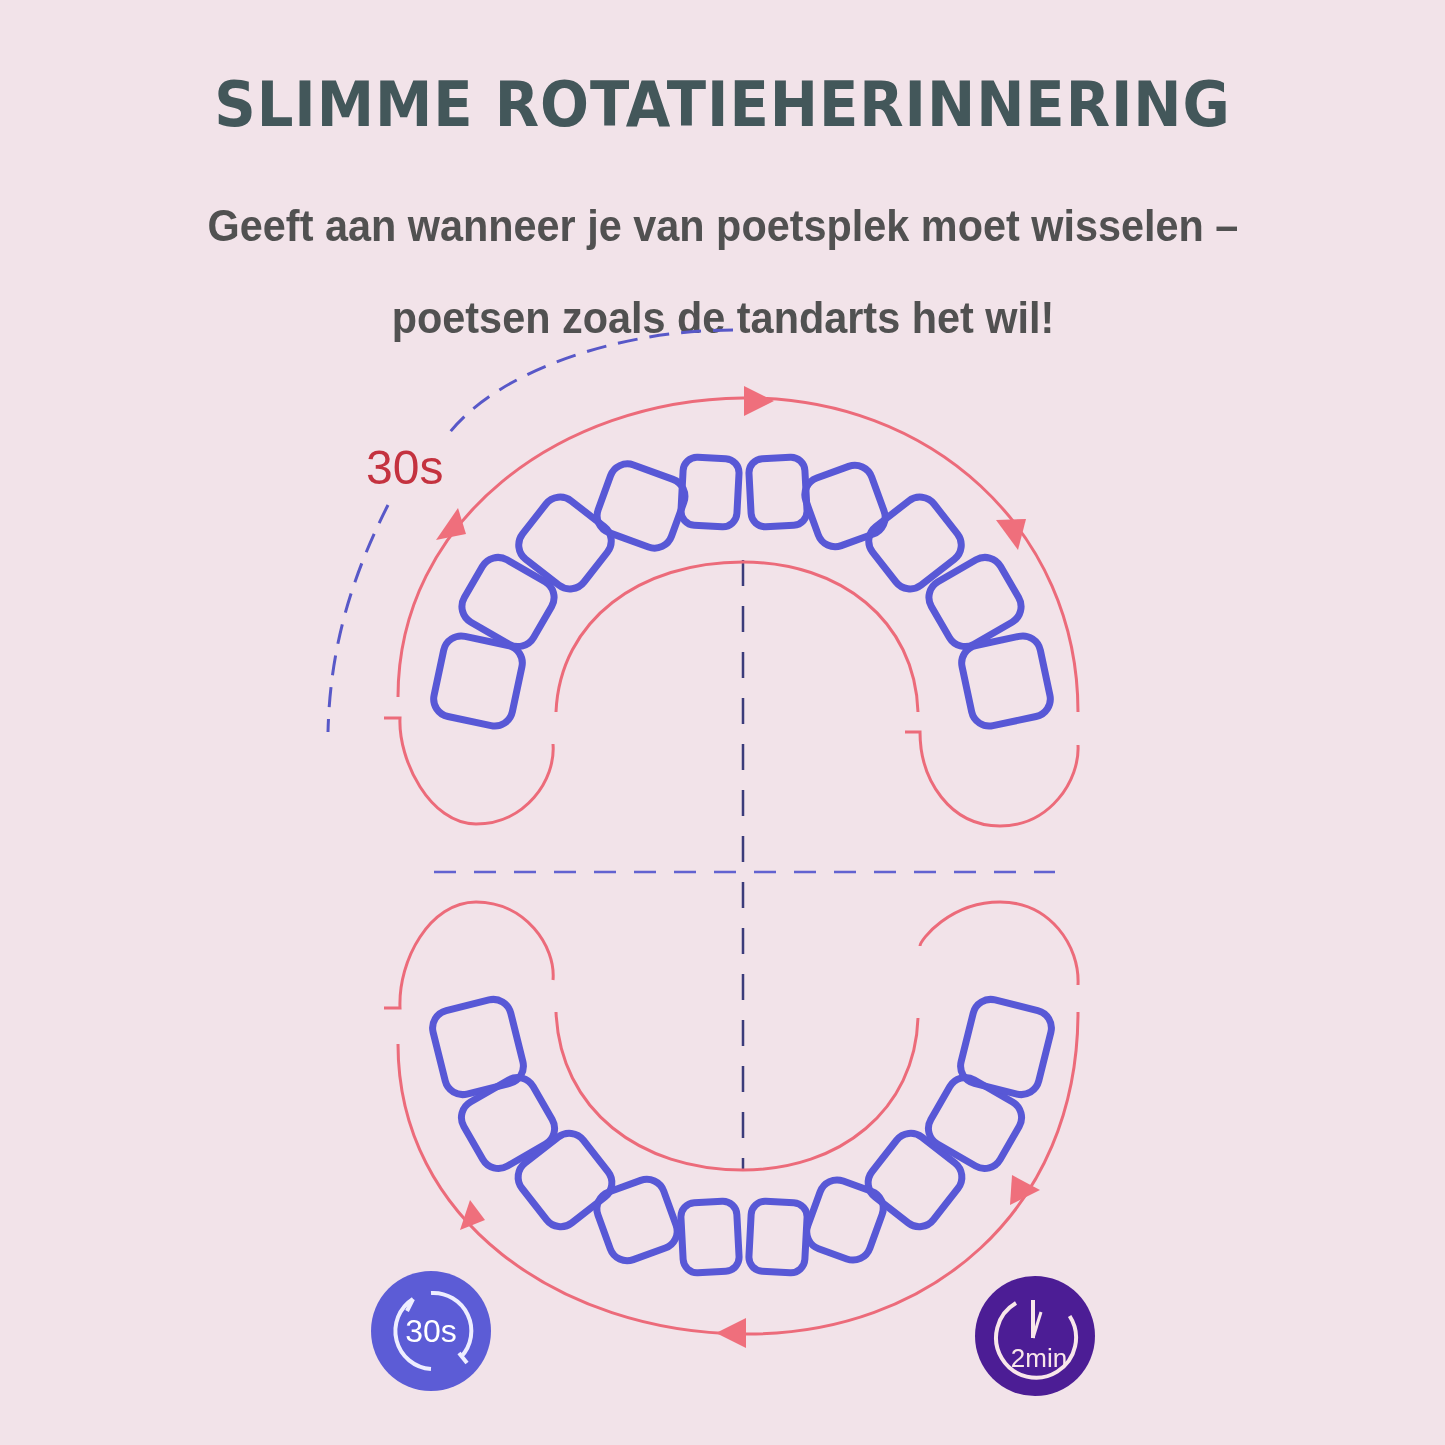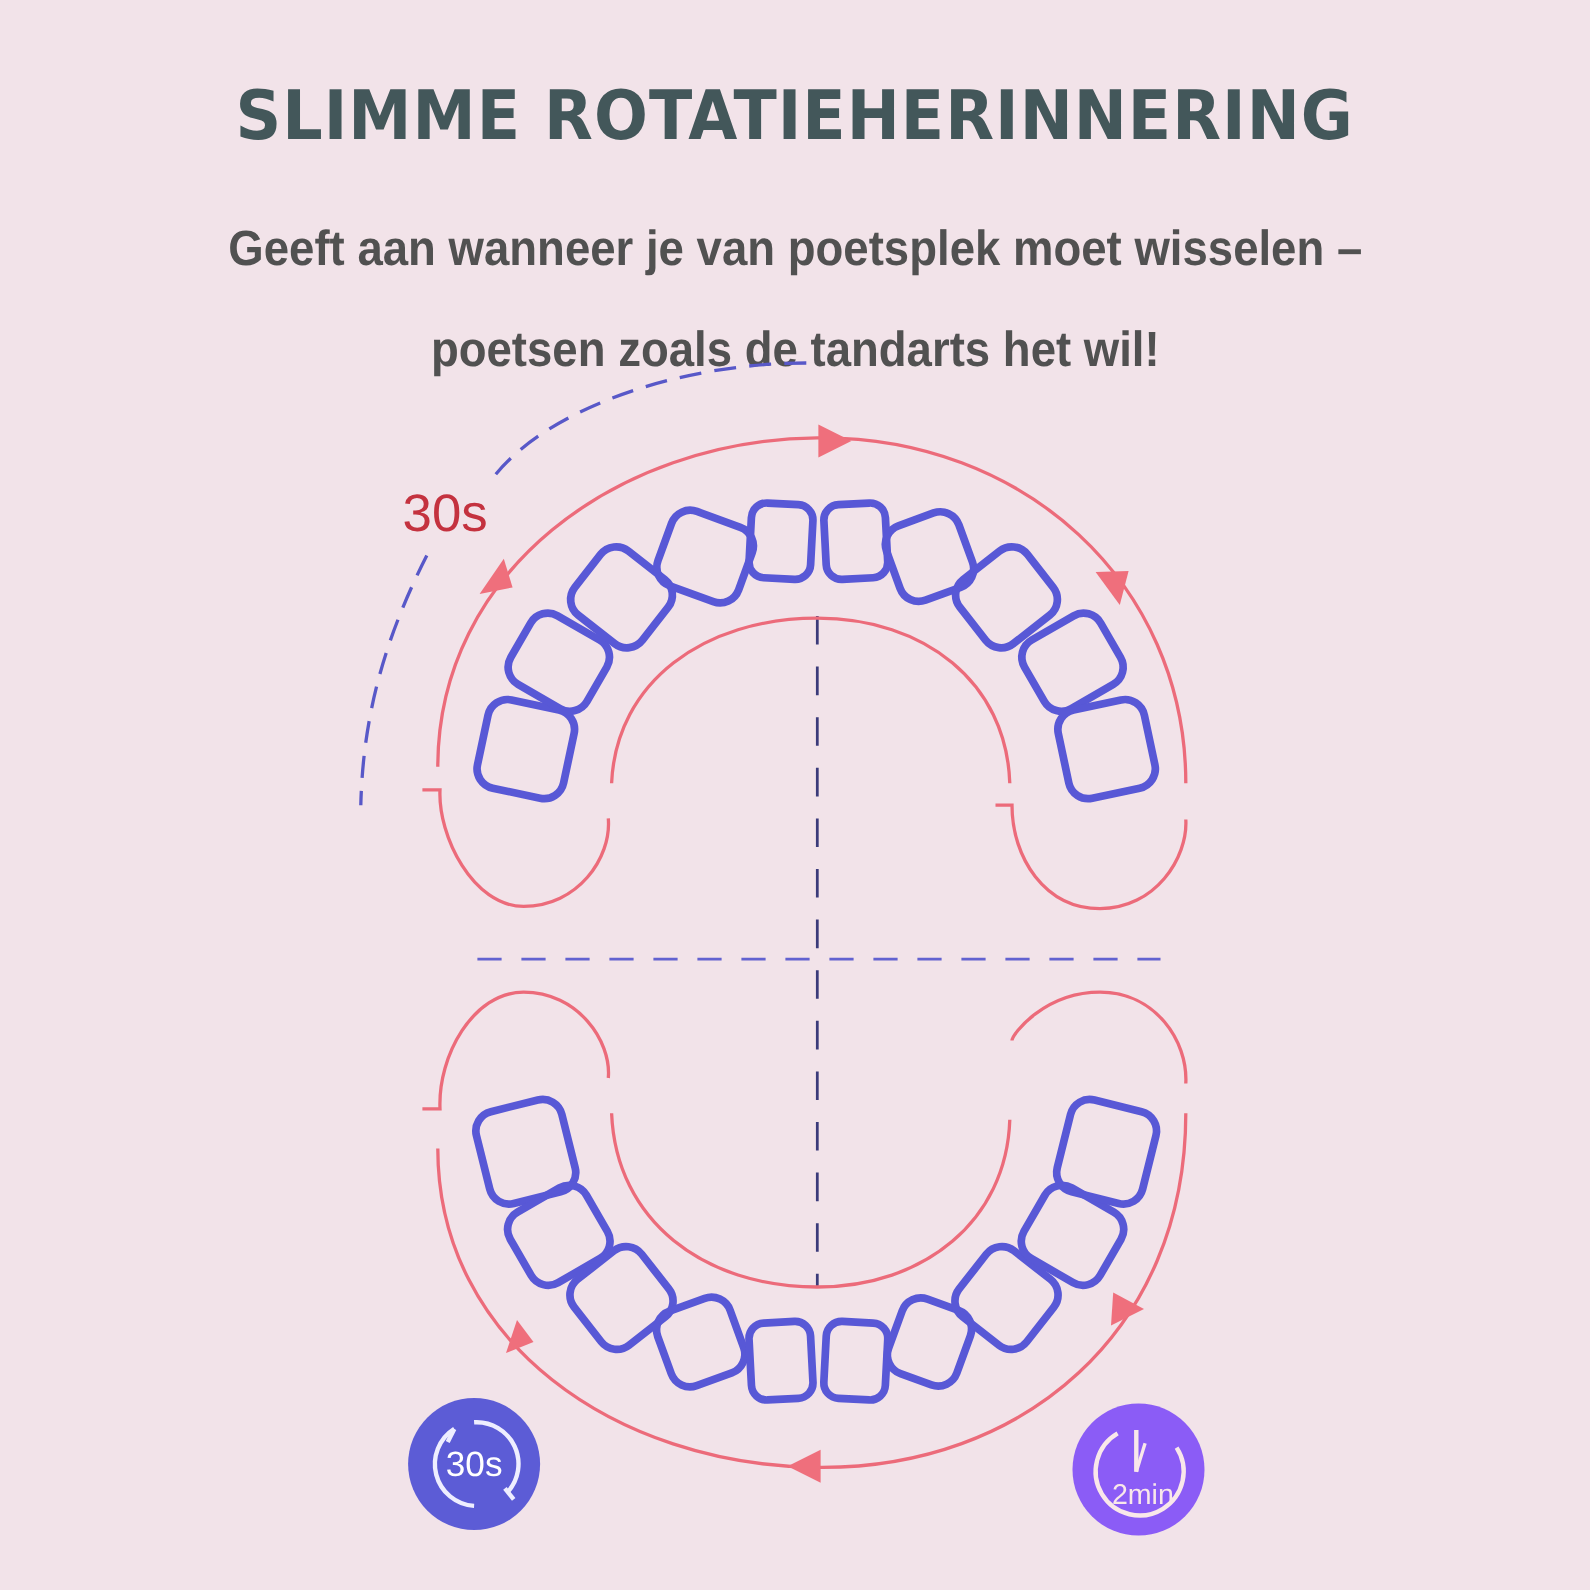--- a/index.html
+++ b/index.html
@@ -25,21 +25,21 @@
   svg.diagram { position:absolute; left:0; top:0; }
   .label-30s {
     position:absolute; left:366px; top:440px; font-size:48px; color:#c4323f;
     font-family:"Liberation Sans", sans-serif;
   }
   .badge {
     position:absolute; width:120px; height:120px; border-radius:50%;
     display:flex; align-items:center; justify-content:center;
   }
   .badge-blue { left:371px; top:1271px; background:#5c5cd6; }
-  .badge-red { left:975px; top:1276px; background:#8b5cf6;text-align:right; }
+  .badge-red { left:975px; top:1276px; background:#4c1d95;text-align:right; }
   .badge svg { position:absolute; left:0; top:0; }
   .badge-text {
     position:relative; color:#fff; font-family:"Liberation Sans", sans-serif;
   }
   .badge-blue .badge-text { font-size:32px; }
   .badge-red .badge-text { font-size:26px; top:22px; left:4px; color:#f9e7ea; }
 </style>
 </head>
 <body>
 

